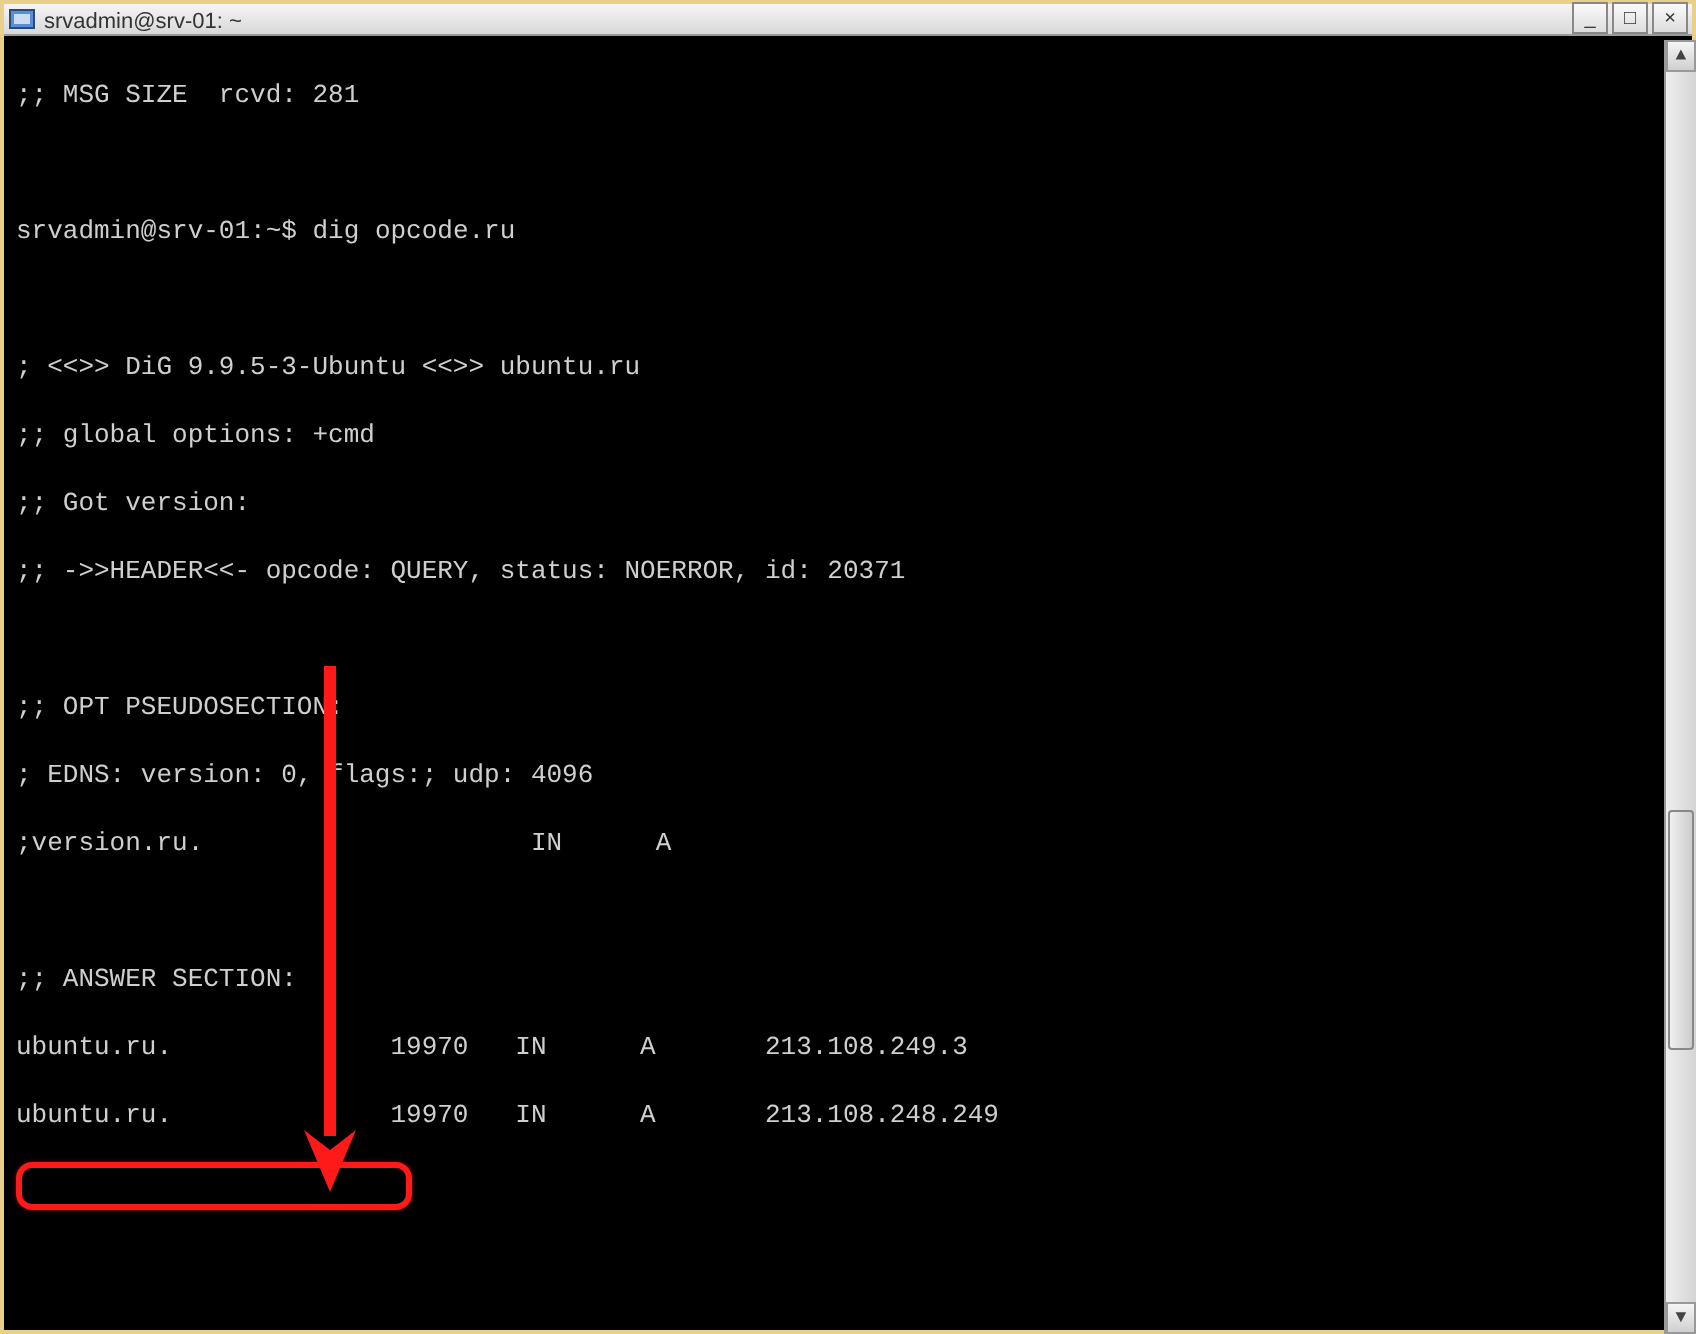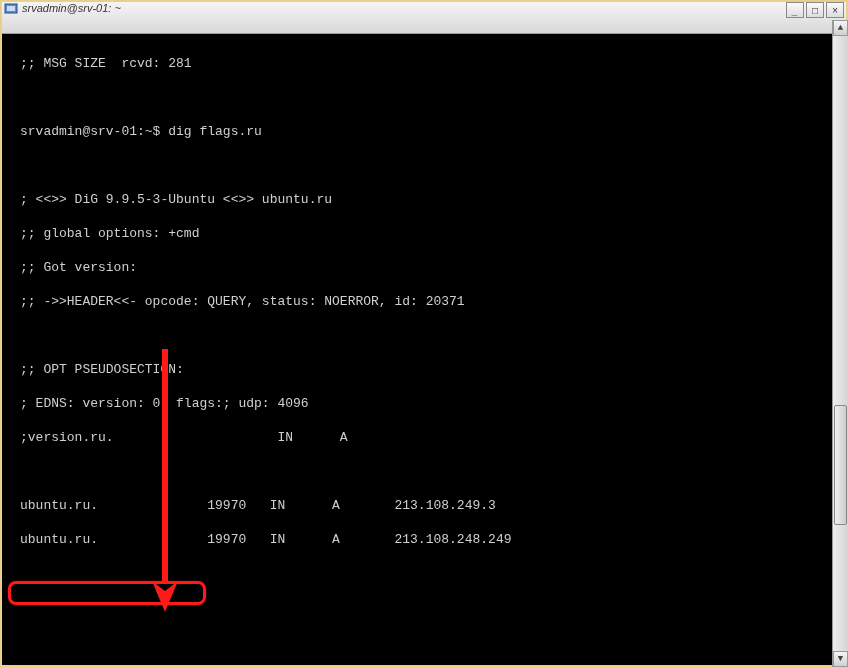--- a/index.html
+++ b/index.html
@@ -13,30 +13,29 @@
   }
   .window {
     width: 848px;
     height: 667px;
     border: 2px solid #e9d08a;
     background: #000;
     display: flex;
     flex-direction: column;
   }
   .titlebar {
-    height: 32px;
+    height: 16px;
     background: linear-gradient(to bottom, #f5f5f5, #d8d8d8);
     border-bottom: 1px solid #999;
     display: flex;
-    align-items: flex-start;
+    align-items: flex-end;
     padding: 0 2px;
     font-family: Tahoma, sans-serif;
     font-size: 11px;
     color: #333;
-    font-style: italic;
   }
   .titlebar .icon {
     width: 14px; height: 14px;
     margin-right: 4px;
     display: inline-flex; align-items: center; justify-content: center;
   }
   .titlebar .title { flex: 1; }
   .titlebar .ctrls { display: flex; gap: 2px; }
   .titlebar .ctrl {
     width: 18px; height: 16px;
@@ -92,21 +91,21 @@
     box-shadow: 0 0 2px rgba(255,0,0,.5);
   }
   .arrow {
     position: absolute;
     left: 148px;
     top: 315px;
     width: 30px;
     height: 265px;
     pointer-events: none;
   }
-  .line { min-height: 17px; margin-left: 12px; }
+  .line { min-height: 17px; }
 </style>
 </head>
 <body>
 
 <div class="window">
   <div class="titlebar">
     <span class="icon">
       <svg width="14" height="14" viewBox="0 0 14 14">
           <rect x="1" y="2" width="12" height="9" fill="#5b8dd6" stroke="#2a4a7a"></rect>
           <rect x="3" y="4" width="8" height="5" fill="#c9dcf2"></rect>
@@ -122,31 +121,32 @@
         </div>
       <div class="ctrl">
           <span>×</span>
         </div>
     </div>
   </div>
 
   <div class="terminal">
 <div class="line">;; MSG SIZE  rcvd: 281</div>
 <div class="line"></div>
-<div class="line"><span>srvadmin@srv-01:~$ </span><span>dig flags.ru</span></div>
+<div class="line"><span>srvadmin@srv-01:~$ </span><span>dig opcode.ru</span></div>
 <div class="line"></div>
 <div class="line">; &lt;&lt;&gt;&gt; DiG 9.9.5-3-Ubuntu &lt;&lt;&gt;&gt; ubuntu.ru</div>
 <div class="line">;; global options: +cmd</div>
 <div class="line">;; Got version:</div>
 <div class="line">;; -&gt;&gt;HEADER&lt;&lt;- opcode: QUERY, status: NOERROR, id: 20371</div>
 <div class="line"></div>
 <div class="line">;; OPT PSEUDOSECTION:</div>
 <div class="line">; EDNS: version: 0, flags:; udp: 4096</div>
 <div class="line">;version.ru.                     IN      A</div>
 <div class="line"></div>
+<div class="line">;; ANSWER SECTION:</div>
 <div class="line">ubuntu.ru.              19970   IN      A       213.108.249.3</div>
 <div class="line">ubuntu.ru.              19970   IN      A       213.108.248.249</div>
 <div class="line"></div>
 
 
 
 
 
 
 

